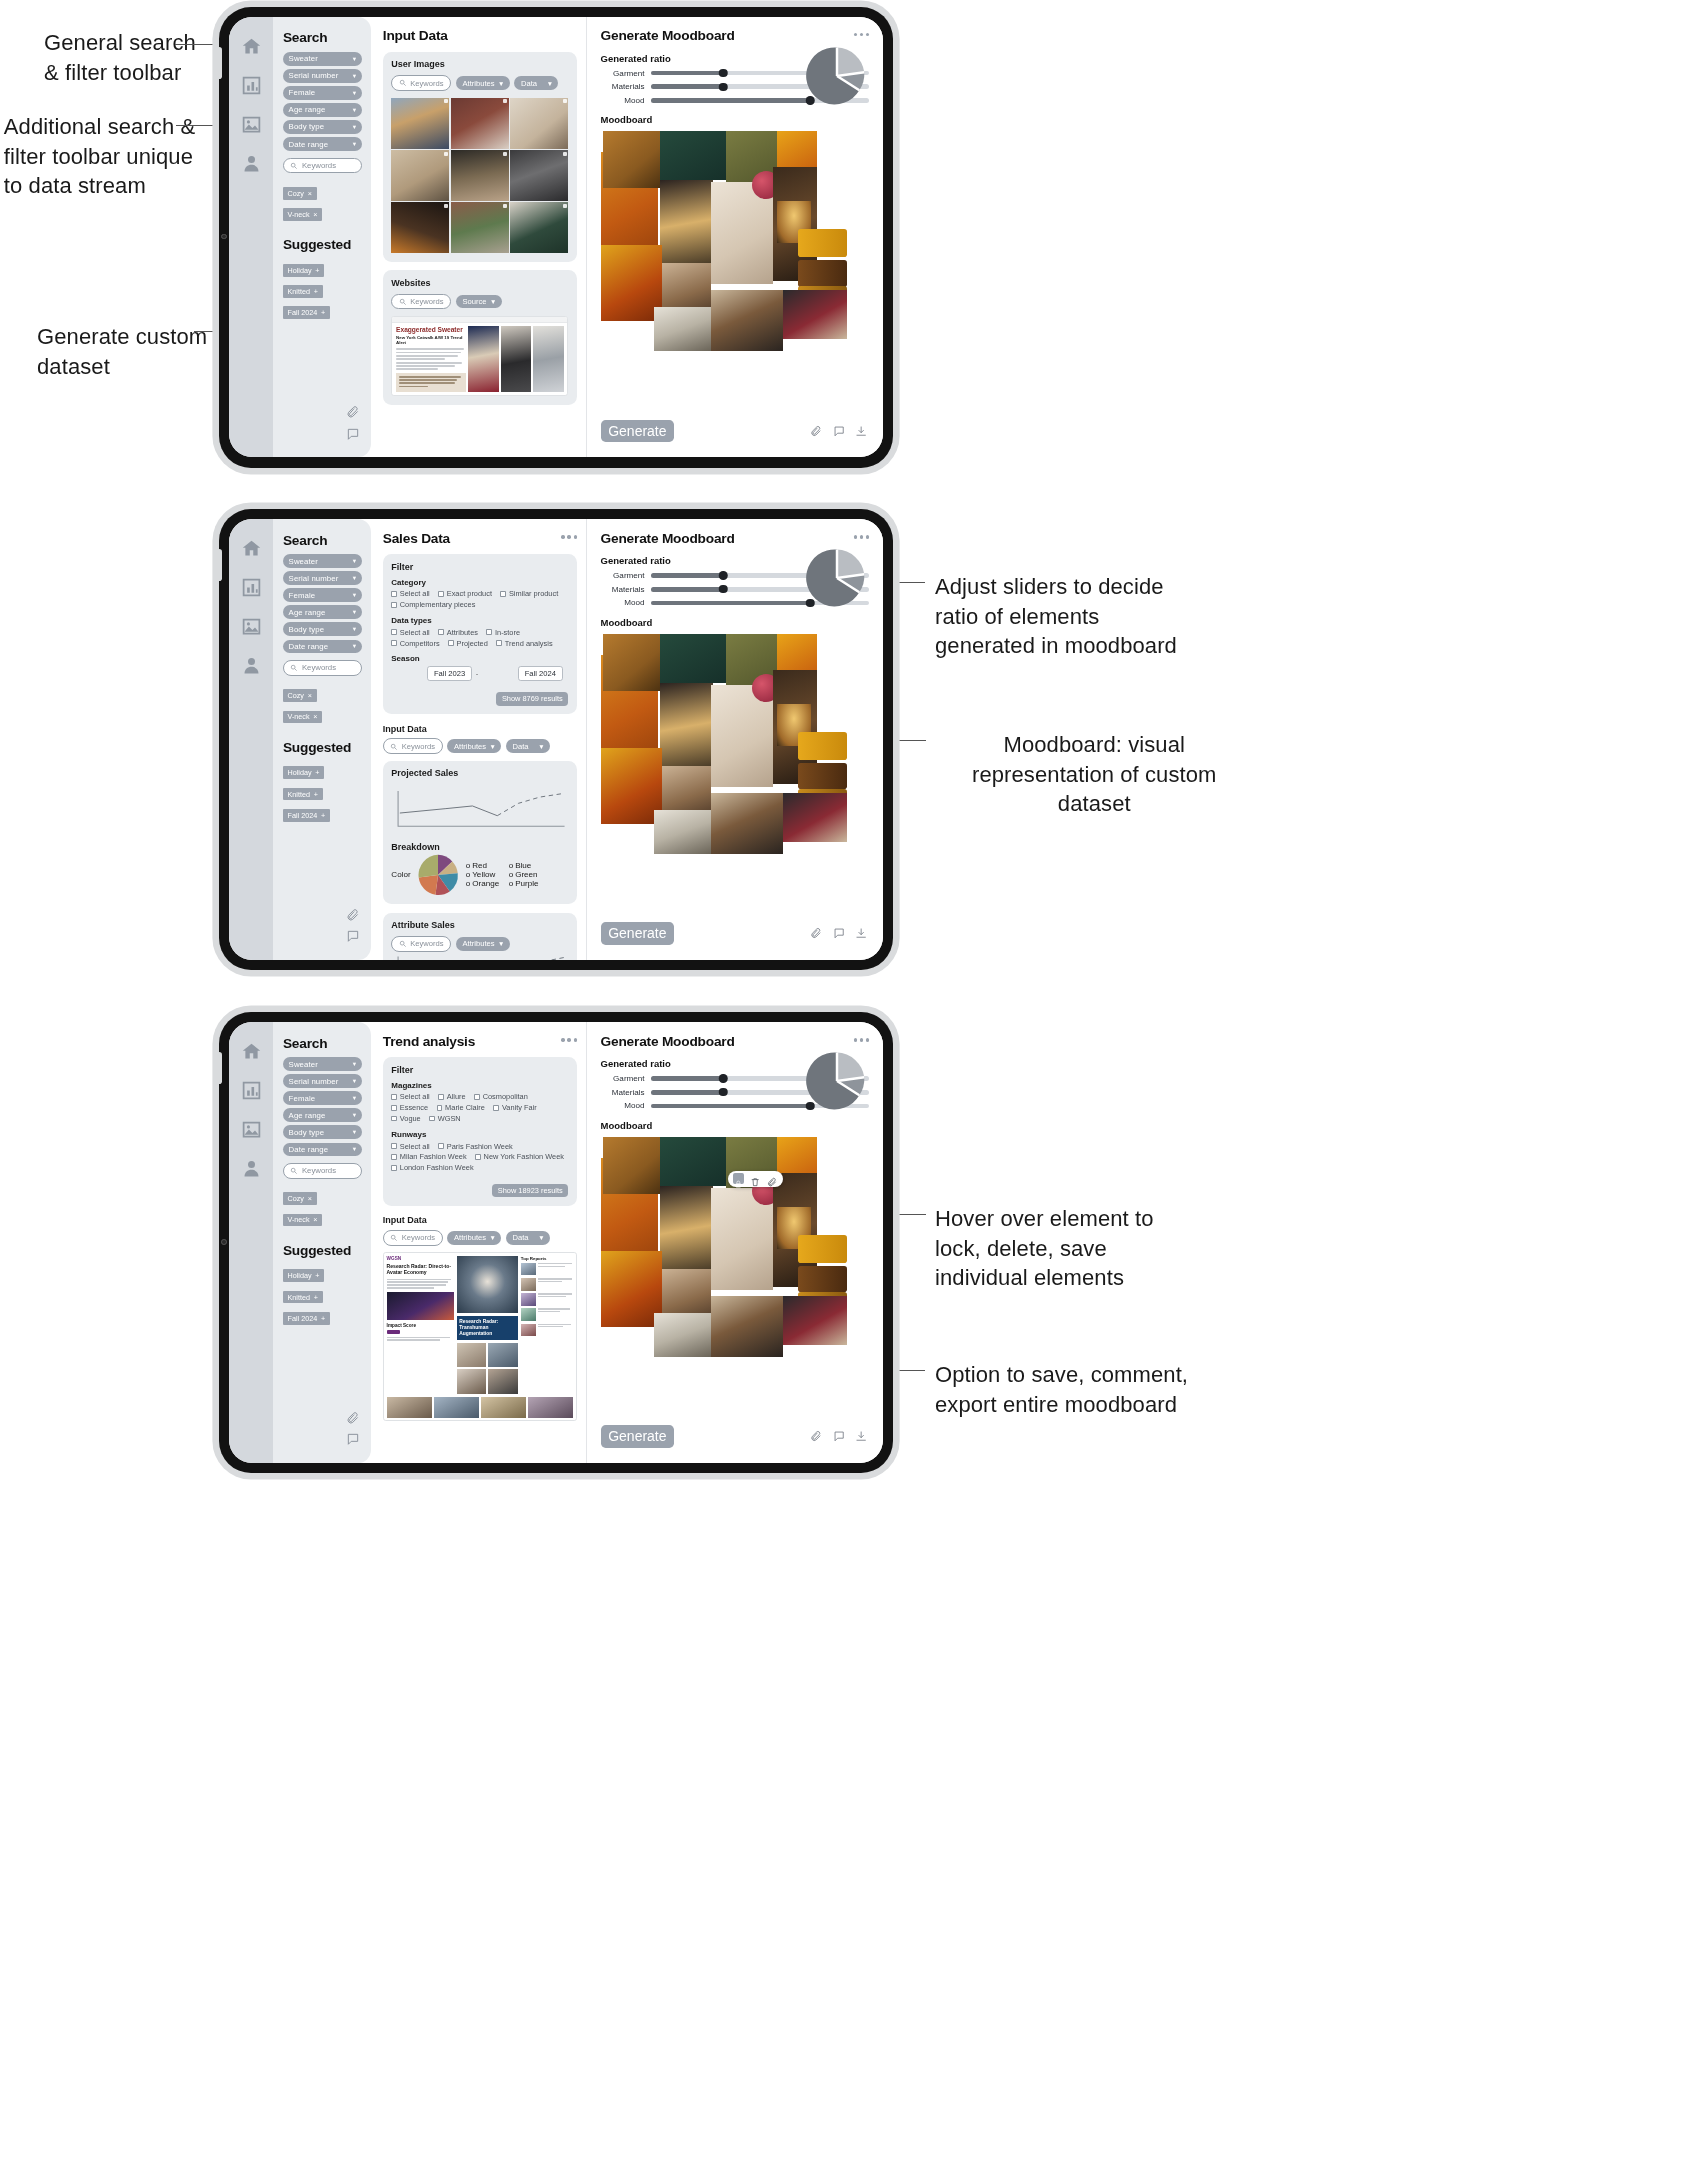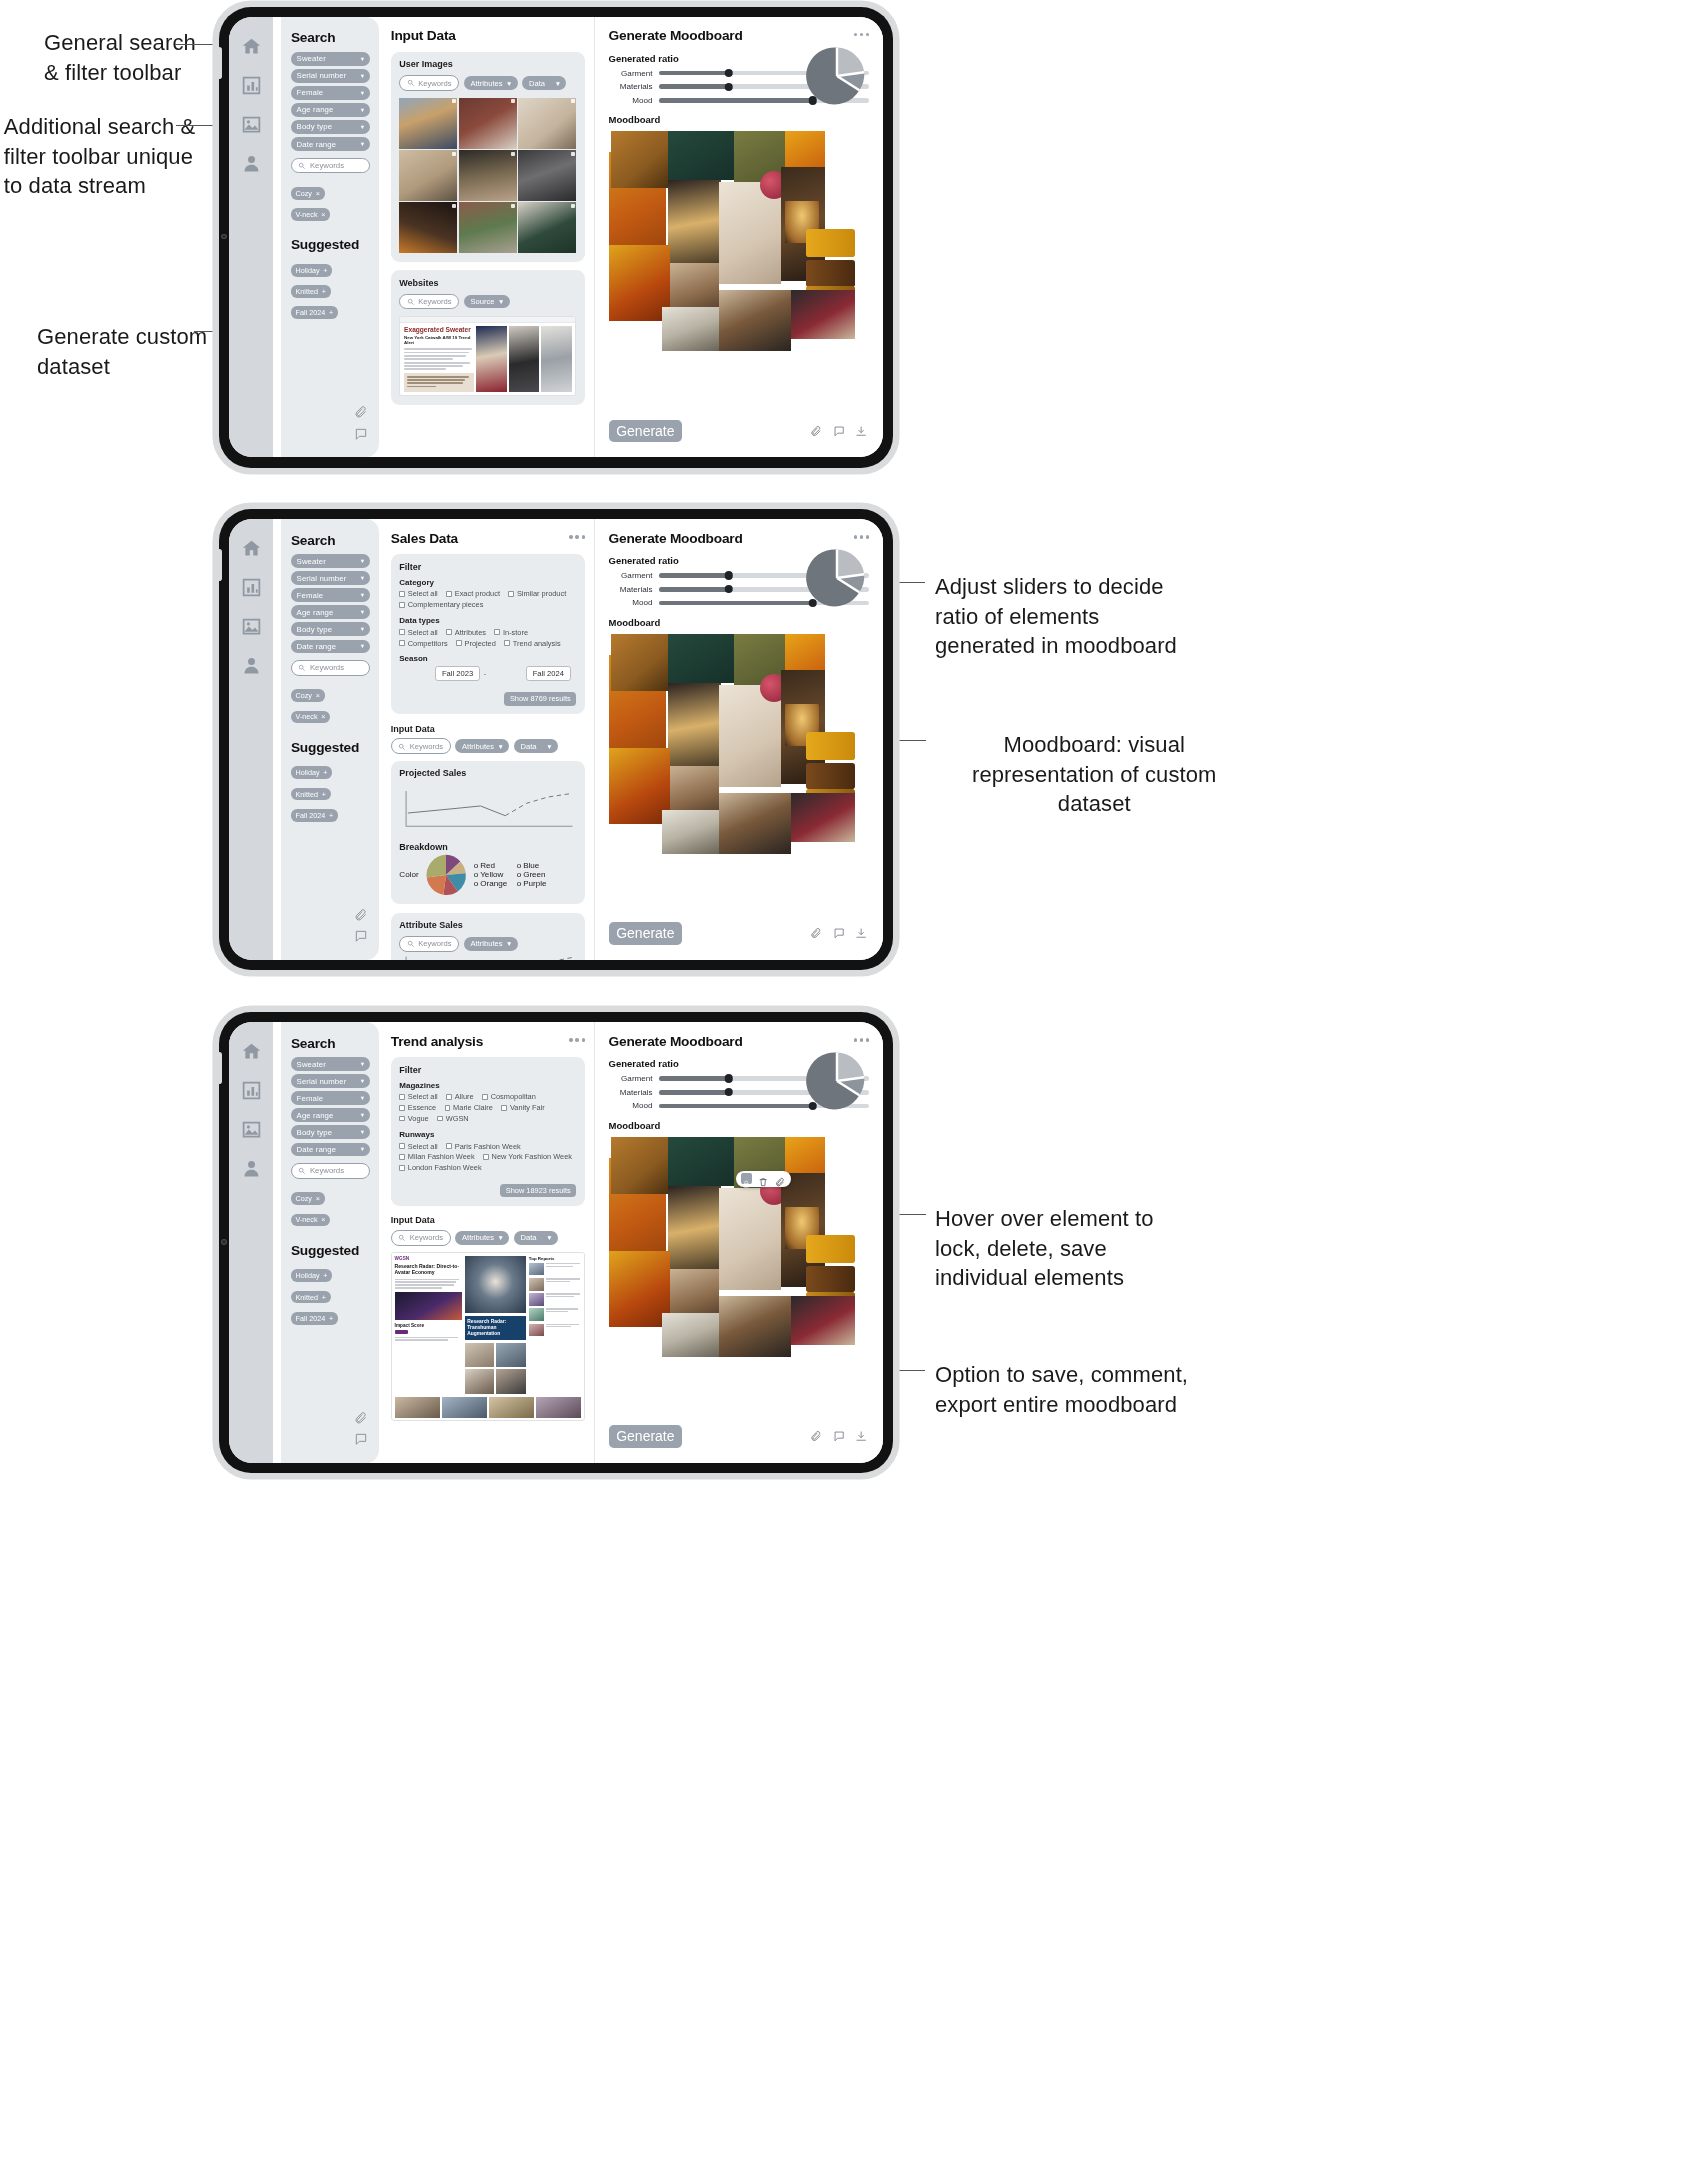--- a/index.html
+++ b/index.html
@@ -70,21 +70,20 @@
 
   
   .searchcol {
     width:98px;
     background:#e9ecef;
     border-top-right-radius:13.2px;
     border-bottom-right-radius:13.2px;
     padding:13.2px 9.5px 0 9.5px;
     flex-shrink:0;
     position:relative;
-    margin-left:8px;
   }
   .sec-title {
     font-size:13.7px;
     font-weight:bold;
     color:#111;
     margin-bottom:6.6px;
     letter-spacing:-0.2px;
   }
   .pill {
     background:#9aa2ad;
@@ -109,21 +108,21 @@
     display:flex;
     align-items:center;
     gap:3.8px;
     margin:6.6px 0 8.5px 0;
   }
   .mag { width:7.6px;height:7.6px;flex-shrink:0; }
   .mag svg { width:100%;height:100%;stroke:#8a919a;fill:none;stroke-width:2.2; }
   .tag {
     background:#9aa2ad;
     color:#fff;
-    border-radius:6px;
+    border-radius:1px;
     font-size:7.2px;
     padding:1.9px 4.7px;
     display:inline-flex;
     gap:3.8px;
     margin-bottom:3.3px;
     align-items:center;
   }
   .tagrow { display:block; }
   .foot-icons {
     position:absolute;

